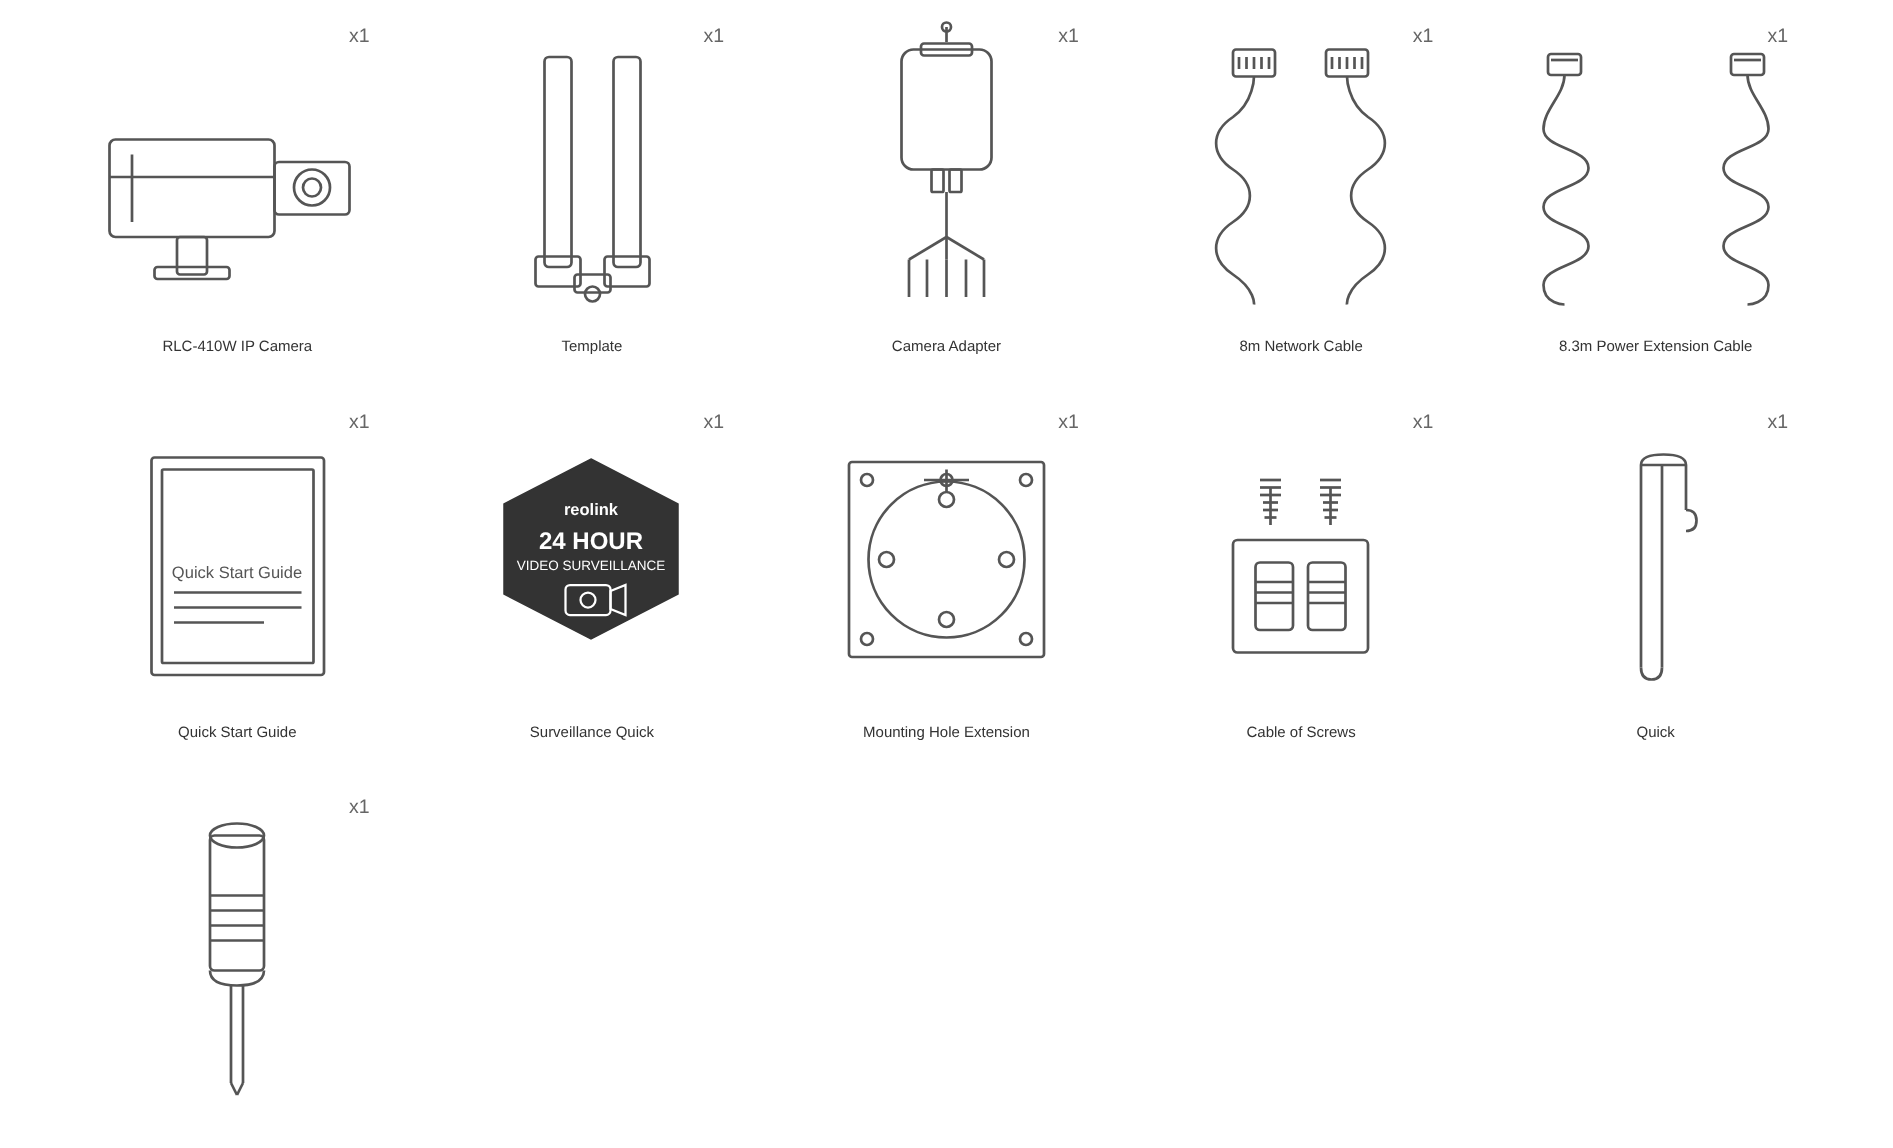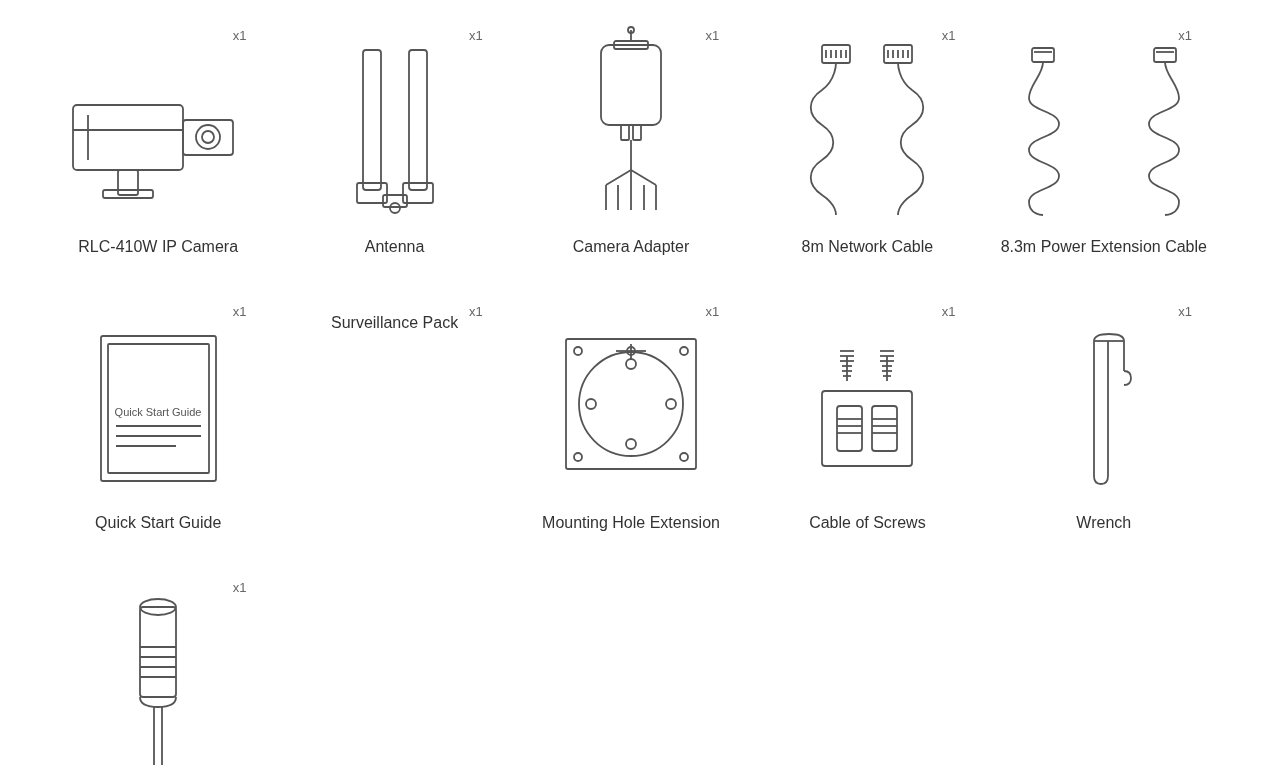--- a/index.html
+++ b/index.html
@@ -6,21 +6,21 @@
     body {
       background: #fff;
       font-family: Arial, sans-serif;
       color: #333;
       width: 1262px;
       min-height: 765px;
     }
     .grid {
       display: grid;
       grid-template-columns: repeat(5, 1fr);
-      padding: 20px 40px;
+      padding: 8px 40px;
       gap: 0;
     }
     .item {
       display: flex;
       flex-direction: column;
       align-items: center;
       padding: 10px 5px 20px 5px;
       position: relative;
     }
     .quantity {
@@ -32,21 +32,21 @@
     }
     .icon-area {
       width: 200px;
       height: 200px;
       display: flex;
       align-items: center;
       justify-content: center;
     }
     .label {
       margin-top: 8px;
-      font-size: 16px;
+      font-size: 10px;
       color: #333;
       text-align: center;
     }
 
     
     svg {
       overflow: visible;
     }
   </style>
 </head>
@@ -84,21 +84,21 @@
         <rect x="28" y="5" width="18" height="140" rx="3"></rect>
         <rect x="22" y="138" width="30" height="20" rx="2"></rect>
 
         <rect x="74" y="5" width="18" height="140" rx="3"></rect>
         <rect x="68" y="138" width="30" height="20" rx="2"></rect>
 
         <rect x="48" y="150" width="24" height="12" rx="2"></rect>
         <circle cx="60" cy="163" r="5"></circle>
       </svg>
     </div>
-    <span class="label">Antenna</span>
+    <span class="label">Template</span>
   </div>
 
   <div class="item">
     <span class="quantity">x1</span>
     <div class="icon-area">
       <svg width="130" height="180" viewBox="0 0 130 180" fill="none" stroke="#555" stroke-width="1.8">
 
         <rect x="35" y="5" width="60" height="80" rx="8"></rect>
 
         <rect x="55" y="85" width="8" height="15" rx="1"></rect>
@@ -186,21 +186,37 @@
         <line x1="30" y1="100" x2="115" y2="100"></line>
         <line x1="30" y1="110" x2="115" y2="110"></line>
         <line x1="30" y1="120" x2="90" y2="120"></line>
       </svg>
     </div>
     <span class="label">Quick Start Guide</span>
   </div>
 
   <div class="item">
     <span class="quantity">x1</span>
-    <span class="label">Surveillance Pack</span>
+    <div class="icon-area">
+      <svg width="145" height="155" viewBox="0 0 145 155" fill="none">
+
+        <polygon points="72,8 130,38 130,98 72,128 14,98 14,38" fill="#333" stroke="#333" stroke-width="1"></polygon>
+
+        <text x="72" y="45" text-anchor="middle" font-size="11" fill="white" font-family="Arial" font-weight="bold">reolink</text>
+
+        <text x="72" y="68" text-anchor="middle" font-size="16" fill="white" font-family="Arial" font-weight="bold">24 HOUR</text>
+
+        <text x="72" y="82" text-anchor="middle" font-size="9" fill="white" font-family="Arial">VIDEO SURVEILLANCE</text>
+
+        <rect x="55" y="92" width="30" height="20" rx="3" fill="none" stroke="white" stroke-width="1.5"></rect>
+        <circle cx="70" cy="102" r="5" fill="none" stroke="white" stroke-width="1.5"></circle>
+        <polygon points="85,96 95,92 95,112 85,108" fill="none" stroke="white" stroke-width="1.5"></polygon>
+      </svg>
+    </div>
+    <span class="label">Surveillance Quick</span>
   </div>
 
   <div class="item">
     <span class="quantity">x1</span>
     <div class="icon-area">
       <svg width="150" height="155" viewBox="0 0 150 155" fill="none" stroke="#555" stroke-width="1.8">
 
         <rect x="10" y="10" width="130" height="130" rx="2"></rect>
 
         <circle cx="75" cy="75" r="52"></circle>
@@ -270,21 +286,21 @@
         <line x1="55" y1="15" x2="85" y2="15"></line>
         <line x1="55" y1="15" x2="55" y2="150"></line>
         <line x1="85" y1="15" x2="85" y2="45"></line>
 
         <path d="M55 15 Q55 8 70 8 Q85 8 85 15" stroke="#555" stroke-width="1.8" fill="none"></path>
         <path d="M85 45 Q92 45 92 52 Q92 59 85 59" stroke="#555" stroke-width="1.8" fill="none"></path>
         <path d="M55 150 Q55 158 62 158 Q69 158 69 150" stroke="#555" stroke-width="1.8" fill="none"></path>
         <line x1="69" y1="150" x2="69" y2="15"></line>
       </svg>
     </div>
-    <span class="label">Wrench</span>
+    <span class="label">Quick</span>
   </div>
 </div>
 
 <div class="grid" style="padding-top:0; grid-template-columns: repeat(5, 1fr);">
 
   <div class="item">
     <span class="quantity">x1</span>
     <div class="icon-area">
       <svg width="80" height="200" viewBox="0 0 80 200" fill="none" stroke="#555" stroke-width="1.8">
 

